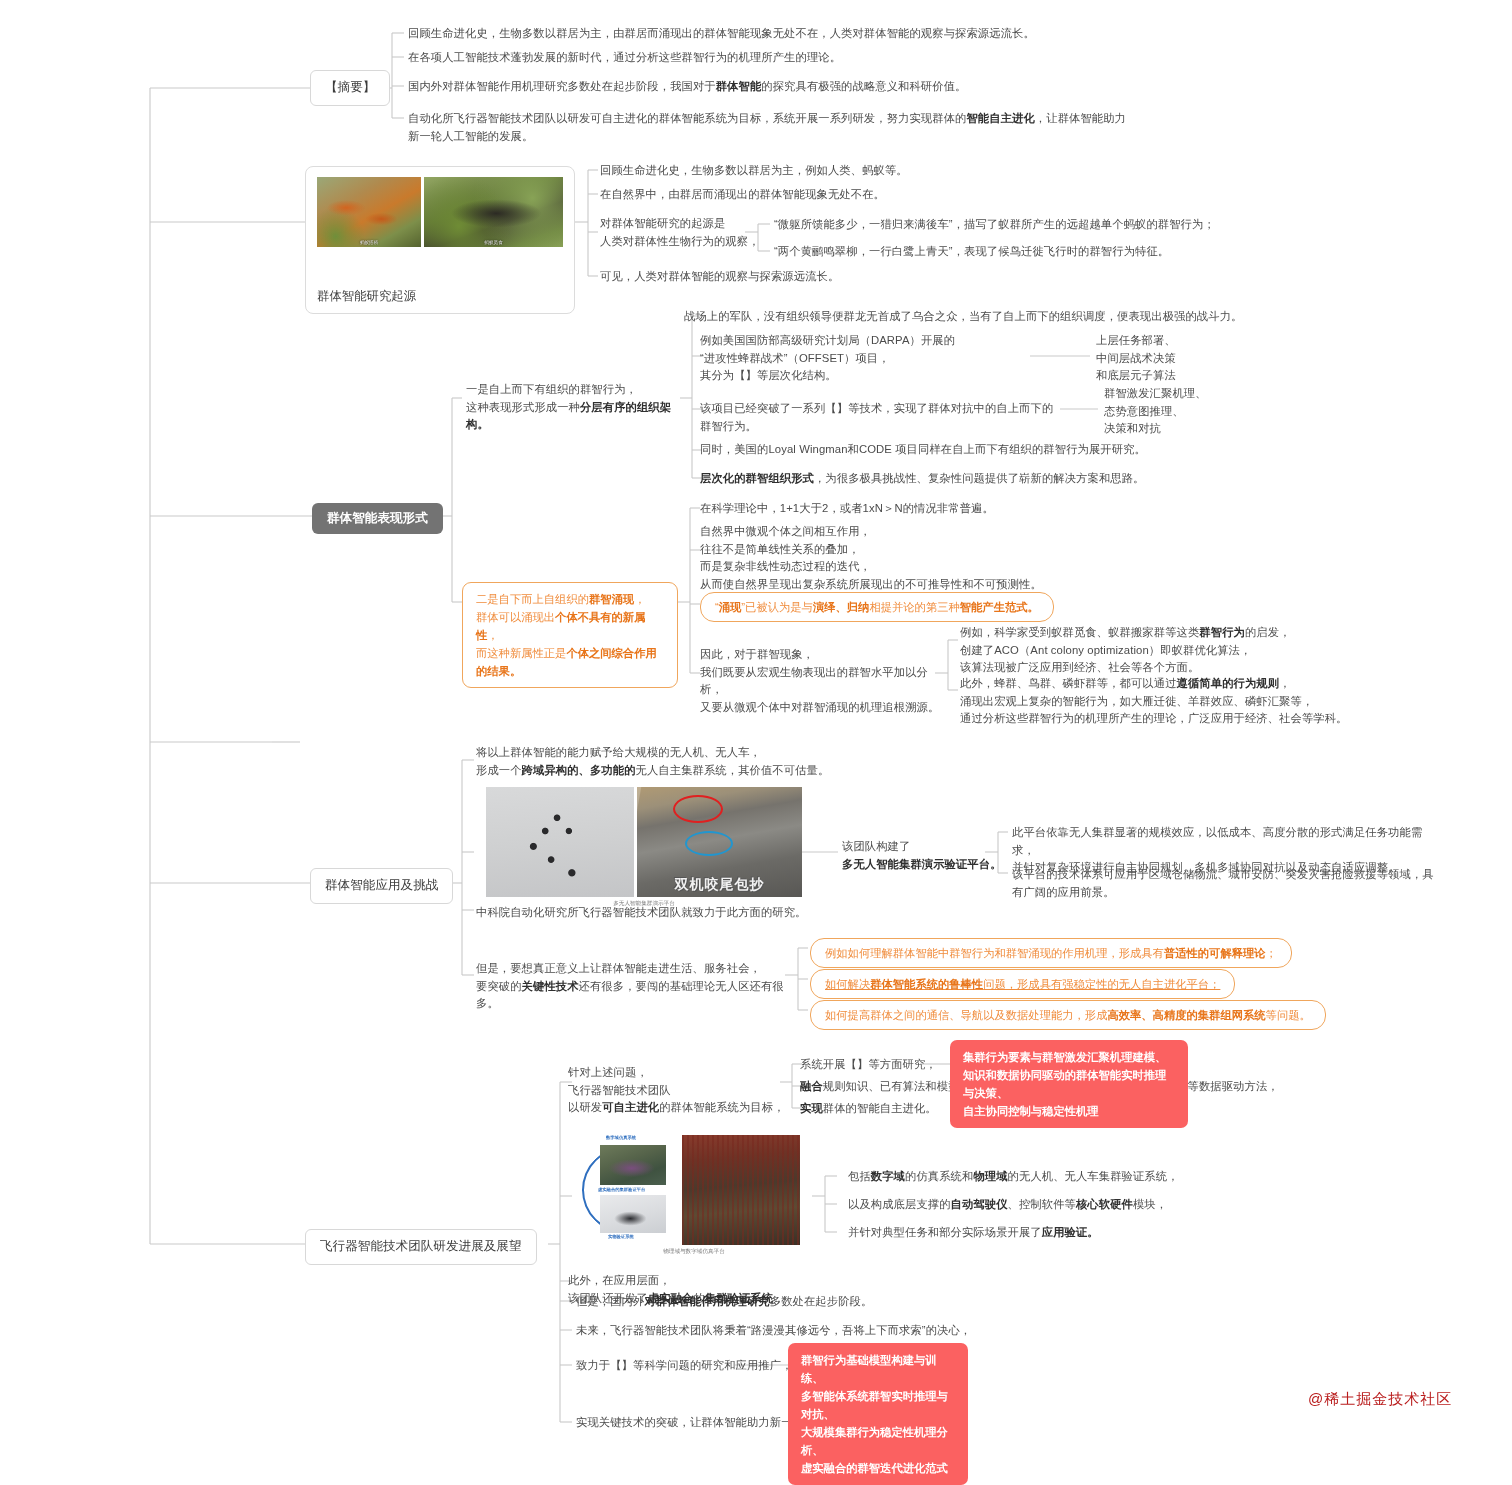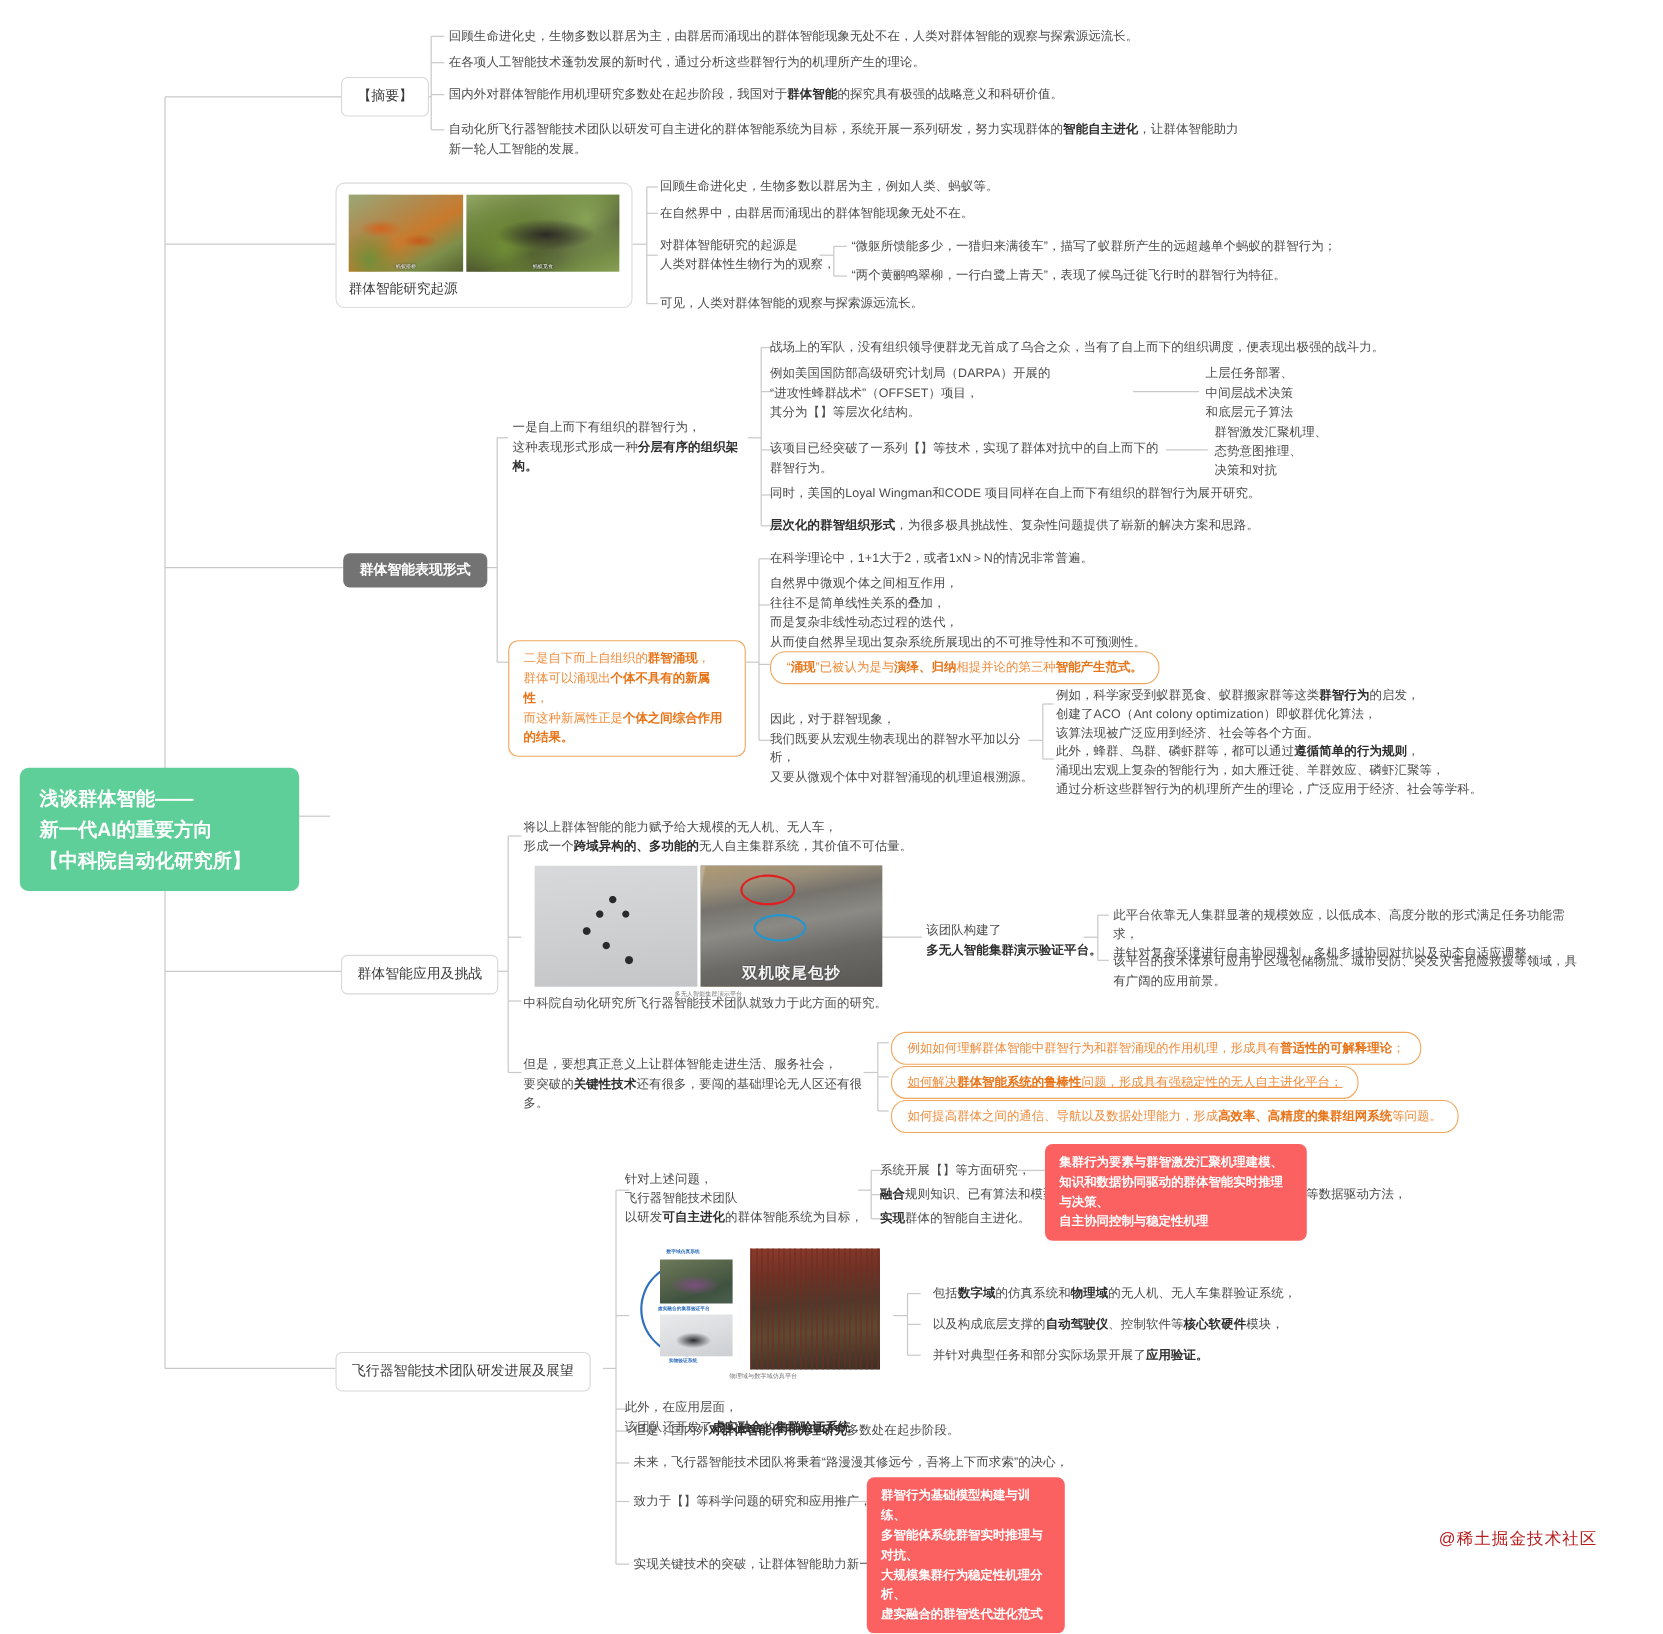--- a/index.html
+++ b/index.html
@@ -99,20 +99,21 @@
   .imgcard {
     border: 1px solid #dcdcdc;
     border-radius: 8px;
     background: #fff;
     padding: 10px 11px 8px 11px;
   }
   .imgcard .caption {
     font-size: 12.4px;
     color: #3c3c3c;
     padding-top: 7px;
+    margin-top: 34px;
   }
   .photo-row { display: flex; gap: 3px; justify-content: space-between; }
   .photo { position: relative; overflow: hidden; }
   .photo .sublabel {
     position: absolute; bottom: 2px; left: 0; right: 0;
     text-align: center; font-size: 4.6px; color: #f0f0f0;
     text-shadow: 0 0 2px #000;
   }
 
   
@@ -288,23 +289,20 @@
       <path d="M812 1196 H825"></path>
       <path d="M825 1176 V1232"></path>
       <path d="M825 1176 H837"></path>
       <path d="M825 1204 H837"></path>
       <path d="M825 1232 H837"></path>
 
       <path d="M735 1365 H790"></path>
     </g>
   </svg>
 
-  <div class="node root" style="left:18px; top:698px; width:254px;">浅谈群体智能——
-新一代AI的重要方向
-【中科院自动化研究所】</div>
 
   <div class="node boxed" style="left:310px; top:70px;">【摘要】</div>
 
   <div class="node leaf" style="left:408px; top:25px; width:700px;">回顾生命进化史，生物多数以群居为主，由群居而涌现出的群体智能现象无处不在，人类对群体智能的观察与探索源远流长。</div>
   <div class="node leaf" style="left:408px; top:49px; width:700px;">在各项人工智能技术蓬勃发展的新时代，通过分析这些群智行为的机理所产生的理论。</div>
   <div class="node leaf" style="left:408px; top:78px; width:760px;">国内外对群体智能作用机理研究多数处在起步阶段，我国对于<b>群体智能</b>的探究具有极强的战略意义和科研价值。</div>
   <div class="node leaf" style="left:408px; top:110px; width:720px;">自动化所飞行器智能技术团队以研发可自主进化的群体智能系统为目标，系统开展一系列研发，努力实现群体的<b>智能自主进化</b>，让群体智能助力新一轮人工智能的发展。</div>
 
   <div class="node imgcard" style="left:305px; top:166px; width:270px;">
     <div class="photo-row">
@@ -324,21 +322,21 @@
 人类对群体性生物行为的观察，</div>
   <div class="node leaf" style="left:600px; top:268px; width:420px;">可见，人类对群体智能的观察与探索源远流长。</div>
 
   <div class="node leaf" style="left:774px; top:216px; width:620px;">“微躯所馈能多少，一猎归来满後车”，描写了蚁群所产生的远超越单个蚂蚁的群智行为；</div>
   <div class="node leaf" style="left:774px; top:243px; width:620px;">“两个黄鹂鸣翠柳，一行白鹭上青天”，表现了候鸟迁徙飞行时的群智行为特征。</div>
 
   <div class="node pill-red" style="left:312px; top:503px;">群体智能表现形式</div>
 
   <div class="node leaf" style="left:466px; top:381px; width:220px;">一是自上而下有组织的群智行为，<br>这种表现形式形成一种<b>分层有序的组织架构。</b></div>
 
-  <div class="node leaf" style="left:700px; top:308px; width:620px;">战场上的军队，没有组织领导便群龙无首成了乌合之众，当有了自上而下的组织调度，便表现出极强的战斗力。</div>
+  <div class="node leaf" style="left:684px; top:308px; width:620px;">战场上的军队，没有组织领导便群龙无首成了乌合之众，当有了自上而下的组织调度，便表现出极强的战斗力。</div>
   <div class="node leaf" style="left:700px; top:332px; width:330px;">例如美国国防部高级研究计划局（DARPA）开展的
 “进攻性蜂群战术”（OFFSET）项目，
 其分为【】等层次化结构。</div>
   <div class="node leaf" style="left:1096px; top:332px; width:200px;">上层任务部署、
 中间层战术决策
 和底层元子算法</div>
   <div class="node leaf" style="left:700px; top:400px; width:360px;">该项目已经突破了一系列【】等技术，实现了群体对抗中的自上而下的群智行为。</div>
   <div class="node leaf" style="left:1104px; top:385px; width:200px;">群智激发汇聚机理、
 态势意图推理、
 决策和对抗</div>

